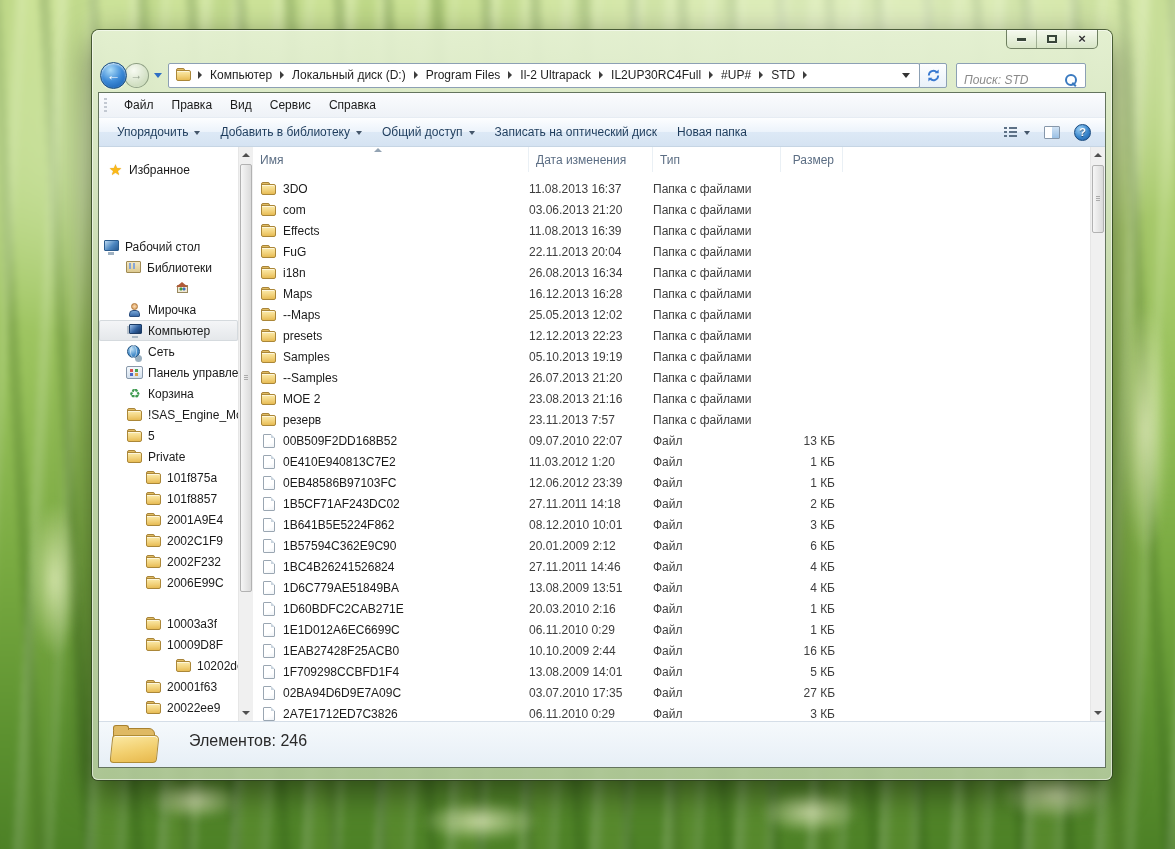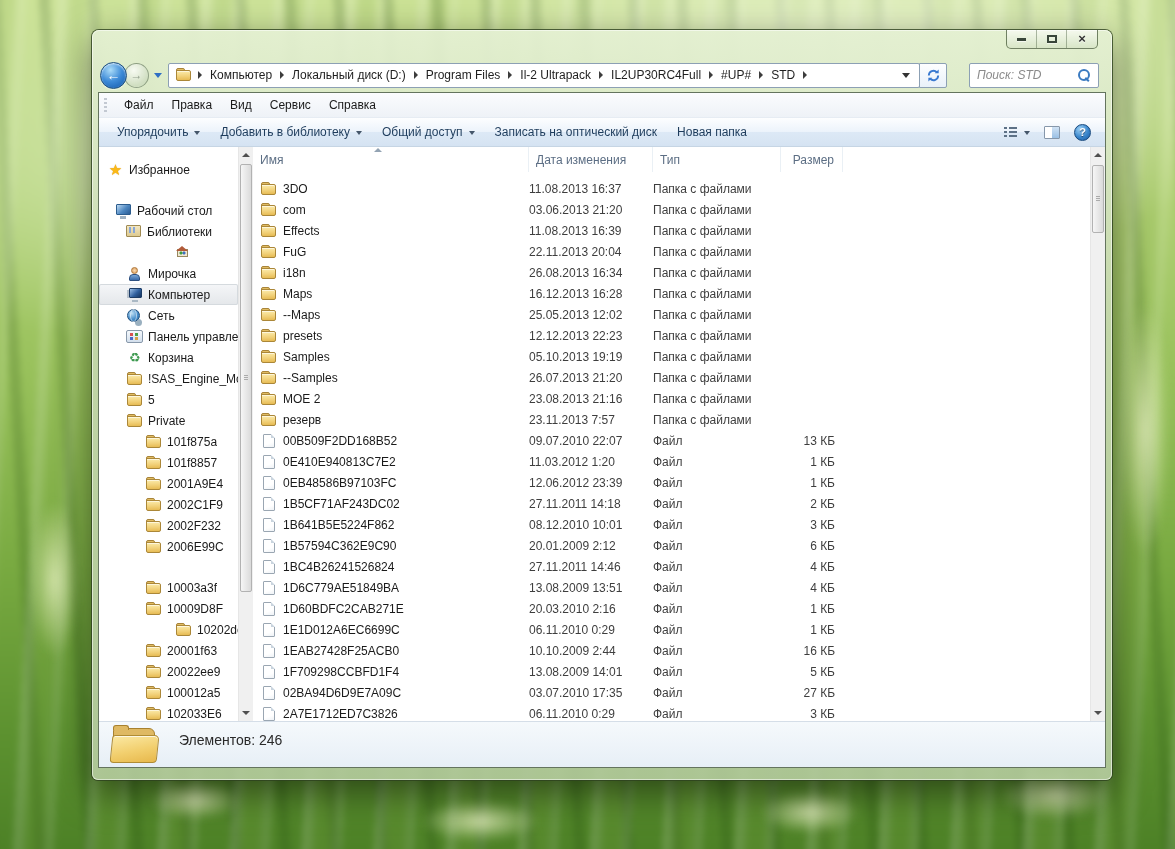--- a/index.html
+++ b/index.html
@@ -47,21 +47,21 @@
     border:1px solid rgba(105,125,95,.65);color:rgba(80,95,78,.55);font-size:12px;font-weight:bold;margin-left:-3px}
   .nav-chevron{width:0;height:0;border-top:5px solid #2f6fc4;border-left:4px solid transparent;border-right:4px solid transparent;margin:0 6px 0 5px}
   .addressbar{width:752px;height:25px;background:#fff;border:1px solid #8ca0b4;border-radius:2px;display:flex;align-items:center;padding:0 4px;overflow:hidden}
   .ab-folder{margin:0 2px;flex:none}
   .crumbs{display:flex;align-items:center;overflow:hidden}
   .crumb{font-size:12px;color:#1e1e1e;padding:2px 4px;white-space:nowrap;border-radius:2px}
   .sep{width:0;height:0;border-left:4px solid #3c3c3c;border-top:4px solid transparent;border-bottom:4px solid transparent;margin:0 4px;flex:none}
   .ab-drop{margin-left:auto;width:0;height:0;border-top:5px solid #333;border-left:4px solid transparent;border-right:4px solid transparent;margin-right:5px;flex:none}
   .refresh-btn{width:28px;height:25px;margin-left:-1px;border:1px solid #8ca0b4;border-radius:0 2px 2px 0;
     background:linear-gradient(#fdfeff,#e9f1f9);display:flex;align-items:center;justify-content:center;flex:none}
-  .searchbox{width:130px;height:25px;background:#fff;border:1px solid #8ca0b4;border-radius:2px;display:flex;align-items:center;padding:0 7px;margin-left:22px;flex:none}
+  .searchbox{width:130px;height:25px;background:#fff;border:1px solid #8ca0b4;border-radius:2px;display:flex;align-items:flex-end;padding:0 7px;margin-left:9px;flex:none}
   .search-text{flex:1;font-style:italic;color:#8a8a8a;font-size:12px;white-space:nowrap;overflow:hidden}
   .mag{width:13px;height:13px;position:relative;flex:none}
   .mag::before{content:"";position:absolute;left:0;top:0;width:8px;height:8px;border:2px solid #3a7ac0;border-radius:50%}
   .mag::after{content:"";position:absolute;left:8px;top:8px;width:5px;height:2px;background:#3a7ac0;transform:rotate(45deg);transform-origin:0 0}
 
   
   .client{position:absolute;left:6px;right:6px;top:62px;bottom:12px;background:#fff;border:1px solid #64745e;display:flex;flex-direction:column;overflow:hidden}
   .menubar{height:24px;flex:none;background:linear-gradient(#fbfcfe,#eef2f7);display:flex;align-items:center;padding-left:16px;position:relative}
   .menubar::before{content:"";position:absolute;left:5px;top:5px;bottom:5px;width:3px;
     background:repeating-linear-gradient(180deg,#c3c9d2 0 2px,transparent 2px 4px)}
@@ -153,21 +153,21 @@
   .c-type{width:128px;color:#3e3e3e;white-space:nowrap}
   .c-size{width:62px;color:#3e3e3e;text-align:right;padding-right:8px;white-space:nowrap}
 
   
   .statusbar{height:46px;flex:none;border-top:1px solid #d5dee8;background:linear-gradient(#f5f9fc,#e7eff6);display:flex;padding:0 10px;position:relative}
   .bigfolder{width:52px;height:42px;position:relative;margin-top:2px;flex:none}
   .bf-back{position:absolute;left:4px;top:4px;width:42px;height:16px;background:#dfb963;border:1px solid #a8812f;border-radius:3px 6px 0 0}
   .bf-back::before{content:"";position:absolute;left:-1px;top:-4px;width:14px;height:4px;background:#dfb963;border:1px solid #a8812f;border-bottom:none;border-radius:3px 3px 0 0}
   .bf-front{position:absolute;left:2px;bottom:3px;width:47px;height:28px;border:1px solid #b08c34;border-radius:3px 5px 4px 4px;
     background:linear-gradient(168deg,#fbe9a4,#f2cf6e 55%,#e7b84c);transform:skewX(-6deg);box-shadow:inset 0 1px 0 rgba(255,255,255,.7)}
-  .status-text{font-size:14px;color:#2a2a2a;margin-left:18px;margin-top:10px}
+  .status-text{font-size:16px;color:#2a2a2a;margin-left:28px;margin-top:10px}
 </style>
 </head>
 <body>
 
 <div class="wallpaper">
   <div class="seed s1"></div>
   <div class="seed s2"></div>
   <div class="seed s3"></div>
   <div class="seed s4"></div>
   <div class="seed s5"></div>
@@ -274,21 +274,21 @@
       </div>
     </div>
 
     <div class="main">
       <div class="sidebar" id="sidebar">
           <div class="side-item" style="padding-left: 8px;">
             <span class="icon ic-star">★</span>
             <span class="side-label">Избранное</span>
           </div>
           <div class="side-gap"></div>
-          <div class="side-item" style="padding-left: 16px;">
+          <div class="side-item" style="padding-left: 4px; margin-top: 36px;">
             <span class="icon">
               <span class="ic-desktop"></span>
             </span>
             <span class="side-label">Рабочий стол</span>
           </div>
           <div class="side-item" style="padding-left: 26px;">
             <span class="icon">
               <span class="ic-libraries"></span>
             </span>
             <span class="side-label">Библиотеки</span>

